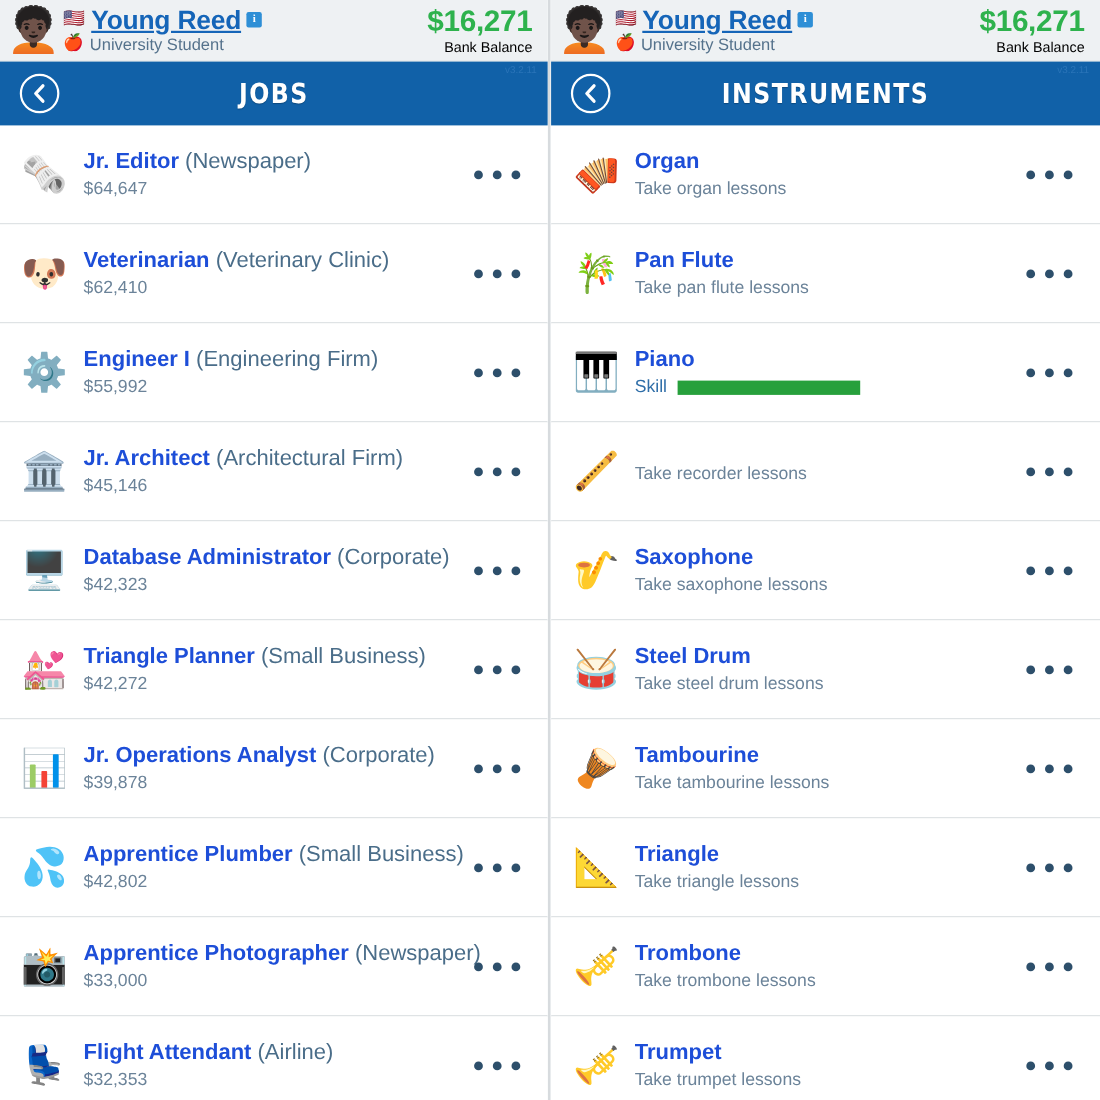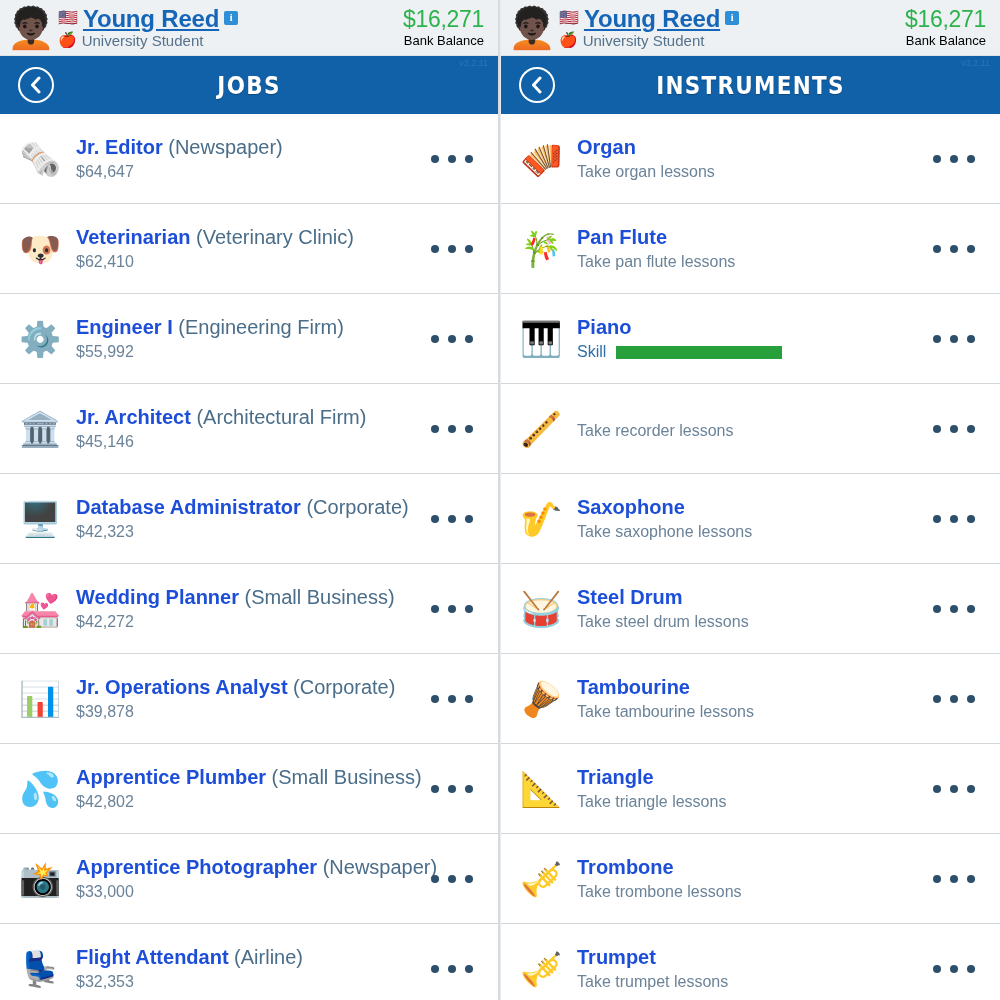--- a/index.html
+++ b/index.html
@@ -47,21 +47,21 @@
     background:#2e8fd6; border-radius:2px;
     color:#fff; font-size:10px; font-weight:bold;
     text-align:center; line-height:14px;
     font-family:"Liberation Serif", serif;
   }
   .player-job {
     font-size:15px; color:#55728c; line-height:1.15; margin-top:1px;
   }
   .money-block { text-align:right; flex:0 0 auto; padding-right:4px; }
   .money-amount {
-    font-size:23px; font-weight:normal; color:#2eb24d; line-height:1.05;
+    font-size:27px; font-weight:bold; color:#2eb24d; line-height:1.05;
     letter-spacing:-0.3px;
   }
   .money-label { font-size:13px; color:#000000; margin-top:2px; }
 
   
   .title-bar {
     height:58px; flex:0 0 58px;
     background:#1161a8;
     position:relative;
     display:flex; align-items:center;
@@ -221,21 +221,21 @@
           </div>
           <div class="dots">
             <span class="dot"></span>
             <span class="dot"></span>
             <span class="dot"></span>
           </div>
         </div>
         <div class="row">
           <div class="row-icon">💒</div>
           <div class="row-body">
-            <div class="row-title"><span class="name">Wedding Planner</span><span class="qualifier"> (Small Business)</span></div>
+            <div class="row-title"><span class="name">Triangle Planner</span><span class="qualifier"> (Small Business)</span></div>
             <div class="row-sub">
               <span>$42,272</span>
             </div>
           </div>
           <div class="dots">
             <span class="dot"></span>
             <span class="dot"></span>
             <span class="dot"></span>
           </div>
         </div>

